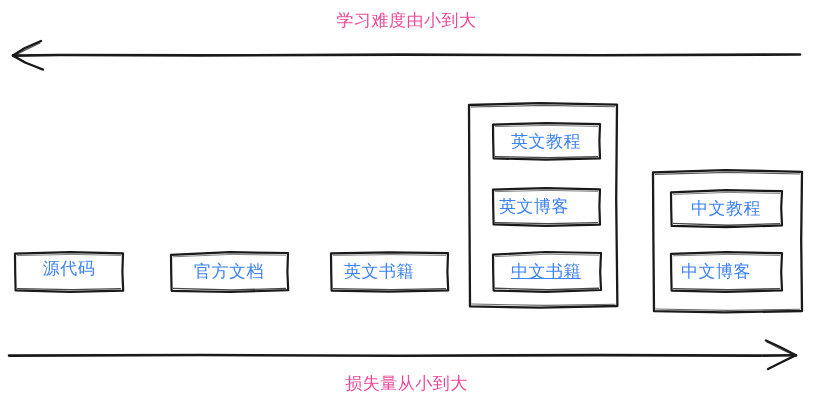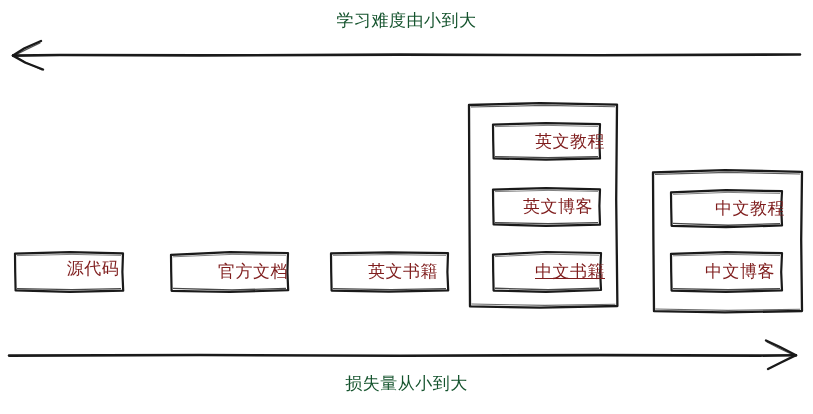--- a/index.html
+++ b/index.html
@@ -19,47 +19,46 @@
     position: absolute;
     left: 0;
     top: 0;
     width: 813px;
     height: 414px;
   }
   .axis-label {
     position: absolute;
     font-family: "DejaVu Sans", "Liberation Sans", sans-serif;
     font-size: 17px;
-    color: #14532d;
+    color: #ec4899;
     letter-spacing: 0.5px;
     white-space: nowrap;
     text-align: center;
   }
   #label-top {
     left: 0;
     top: 9px;
     width: 813px;
   }
   #label-bottom {
     left: 0;
     top: 372px;
     width: 813px;
   }
   .node-label {
     position: absolute;
     font-family: "DejaVu Sans", "Liberation Sans", sans-serif;
     font-size: 17px;
-    color: #7f1d1d;
+    color: #3b82f6;
     white-space: nowrap;
     text-align: center;
     letter-spacing: 0.5px;
     display: flex;
     align-items: center;
     justify-content: center;
-    padding-left: 24px;
   }
 </style>
 </head>
 <body>
 
 <div id="canvas">
 
   <svg id="sketch" viewBox="0 0 813 414" xmlns="http://www.w3.org/2000/svg">
 
     <g stroke="#1a1a1a" fill="none" stroke-linecap="round">

